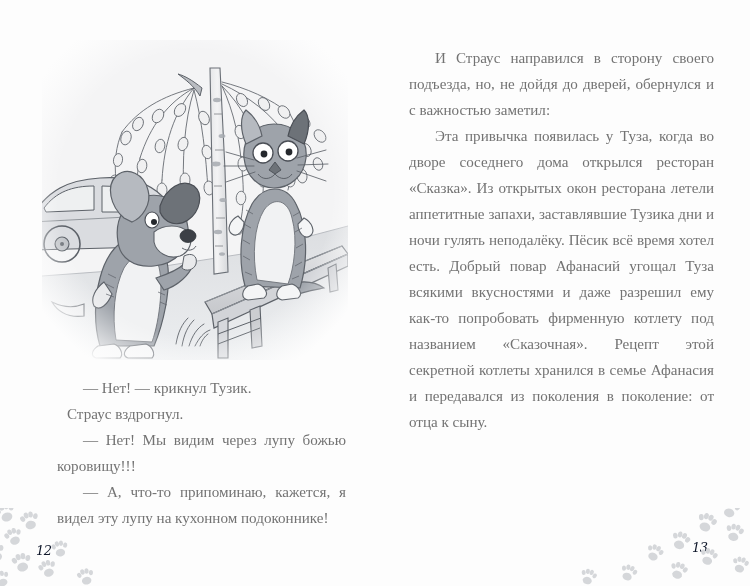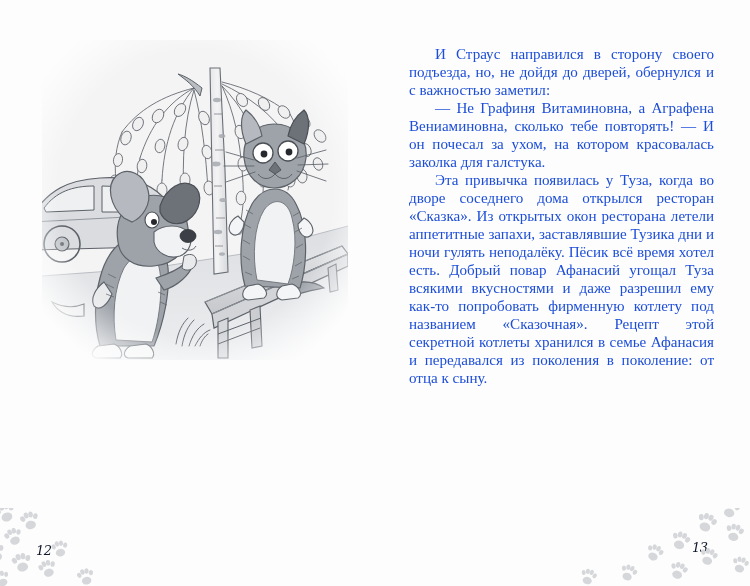--- a/index.html
+++ b/index.html
@@ -22,23 +22,23 @@
     left: 42px;
     top: 40px;
     width: 306px;
     height: 320px;
   }
   .illustration svg { display: block; width: 100%; height: 100%; }
 
   
   .col {
     position: absolute;
-    color: #1d4ed8;
+    color: #737373;
     font-size: 15.1px;
-    line-height: 18px;
+    line-height: 26px;
     text-align: justify;
     text-justify: inter-word;
     hyphens: manual;
   }
   .col-left {
     left: 57px;
     top: 375px;
     width: 289px;
   }
   .col-right {
@@ -315,24 +315,29 @@
         <path d="M140 306 C142 294 146 286 152 280"></path>
         <path d="M147 306 C150 296 155 288 162 284"></path>
         <path d="M153 306 C157 298 162 292 168 290"></path>
         <path d="M158 306 C160 300 163 296 166 294"></path>
       </g>
 
       <rect x="0" y="0" width="306" height="320" fill="url(#fade)"></rect>
     </svg>
   </div>
 
+  <div class="col col-left">
+    <p class="para indent">— Нет! — крикнул Тузик.</p>
+    <p class="para indent-sm">Страус вздрогнул.</p>
+    <p class="para indent">— Нет! Мы видим через лупу бо­жью коровищу!!!</p>
+    <p class="para indent">— А, что-то припоминаю, кажет­ся, я видел эту лупу на кухонном по­доконнике!</p>
+  </div>
 
   <div class="col col-right">
     <p class="para indent">И Страус направился в сторону своего подъезда, но, не дойдя до две­рей, обернулся и с важностью заметил:</p>
-    <p class="para indent">— Не Графиня Витаминовна, а Аграфена Вениаминовна, сколько тебе повторять! — И он почесал за ухом, на котором красовалась закол­ка для галстука.</p>
     <p class="para indent">Эта привычка появилась у Туза, когда во дворе соседнего дома от­крылся ресторан «Сказка». Из от­крытых окон ресторана летели аппе­титные запахи, заставлявшие Тузика дни и ночи гулять неподалёку. Пёсик всё время хотел есть. Добрый повар Афанасий угощал Туза всякими вкус­ностями и даже разрешил ему как-то попробовать фирменную котлету под названием «Сказочная». Рецепт этой секретной котлеты хранился в семье Афанасия и передавался из поколения в поколение: от отца к сыну.</p>
   </div>
 
   <div class="folio folio-left">12</div>
   <div class="folio folio-right">13</div>
 
   <div class="paws paws-left">
     <svg viewBox="0 0 210 78" xmlns="http://www.w3.org/2000/svg" aria-hidden="true">
       <defs>
         <g id="paw">

